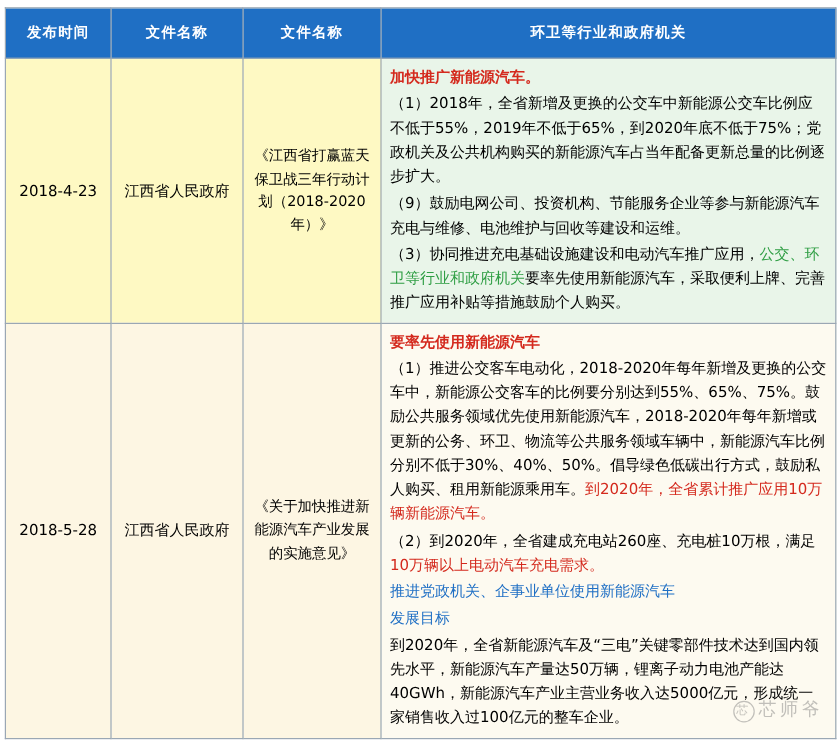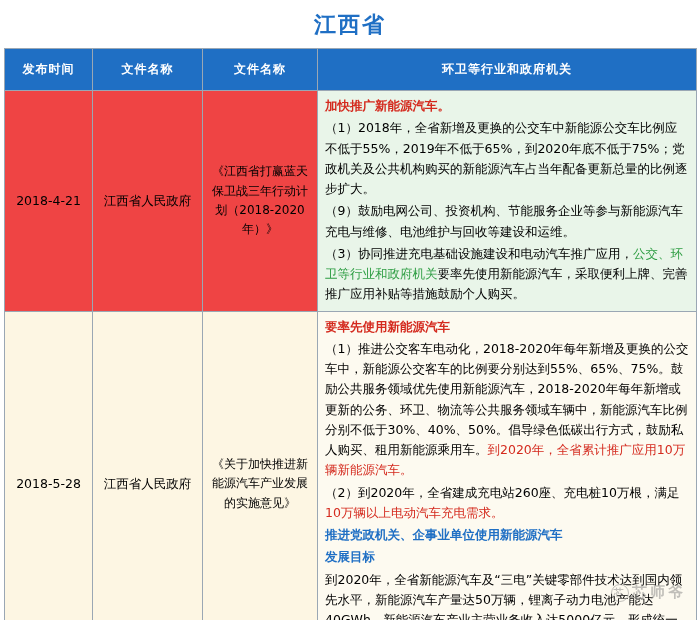--- a/index.html
+++ b/index.html
@@ -64,82 +64,80 @@
     line-height: 1.6;
   }
   td.cell-points {
     text-align: left;
     font-size: 12.5px;
     color: #000;
     line-height: 1.62;
     padding: 5px 7px 6px 7px;
   }
   
-  .row1 td { background: #ef4444; }
+  .row1 td { background: #fef9c3; }
   .row1 td.cell-points { background: #e9f5e9; }
   .row2 td { background: #fdf6e3; }
   .row2 td.cell-points { background: #fdfaf0; }
 
   .hl-red { color: #d42a1e; font-weight: bold; }
   .hl-red-plain { color: #d42a1e; }
-  .hl-blue { color: #1F6FC4; font-weight: bold; }
+  .hl-blue { color: #1F6FC4; font-weight: normal; }
   .hl-green { color: #2f9e44; }
   .para { margin: 0 0 2px 0; }
   .para:last-child { margin-bottom: 0; }
 
   .watermark {
     position: absolute;
     right: 14px;
     bottom: 18px;
     font-size: 15px;
     color: rgba(120,120,120,0.45);
     letter-spacing: 3px;
     pointer-events: none;
     white-space: nowrap;
-    font-weight: bold;
   }
   .wm-badge {
     display: inline-block;
     width: 16px;
     height: 16px;
     border-radius: 50%;
     border: 1px solid rgba(120,120,120,0.45);
     font-size: 10px;
     line-height: 16px;
     text-align: center;
     margin-right: 3px;
     vertical-align: 1px;
   }
 </style>
 </head>
 <body>
 
 <div class="page">
 
-  <div class="title">江西省</div>
 
   <table class="doc">
     <colgroup>
       <col class="col-date">
       <col class="col-org">
       <col class="col-file">
       <col class="col-points">
     </colgroup>
     <thead>
       <tr>
         <th>发布时间</th>
         <th>文件名称</th>
         <th>文件名称</th>
         <th>环卫等行业和政府机关</th>
       </tr>
     </thead>
     <tbody>
 
       <tr class="row1">
-        <td class="cell-date">2018-4-21</td>
+        <td class="cell-date">2018-4-23</td>
         <td class="cell-org">江西省人民政府</td>
         <td class="cell-file">《江西省打赢蓝天保卫战三年行动计划（2018-2020年）》</td>
         <td class="cell-points">
           <p class="para hl-red">加快推广新能源汽车。</p>
           <p class="para">（1）2018年，全省新增及更换的公交车中新能源公交车比例应不低于55%，2019年不低于65%，到2020年底不低于75%；党政机关及公共机构购买的新能源汽车占当年配备更新总量的比例逐步扩大。</p>
           <p class="para">（9）鼓励电网公司、投资机构、节能服务企业等参与新能源汽车充电与维修、电池维护与回收等建设和运维。</p>
           <p class="para">（3）协同推进充电基础设施建设和电动汽车推广应用，<span class="hl-green">公交、环卫等行业和政府机关</span>要率先使用新能源汽车，采取便利上牌、完善推广应用补贴等措施鼓励个人购买。</p>
         </td>
       </tr>
 

